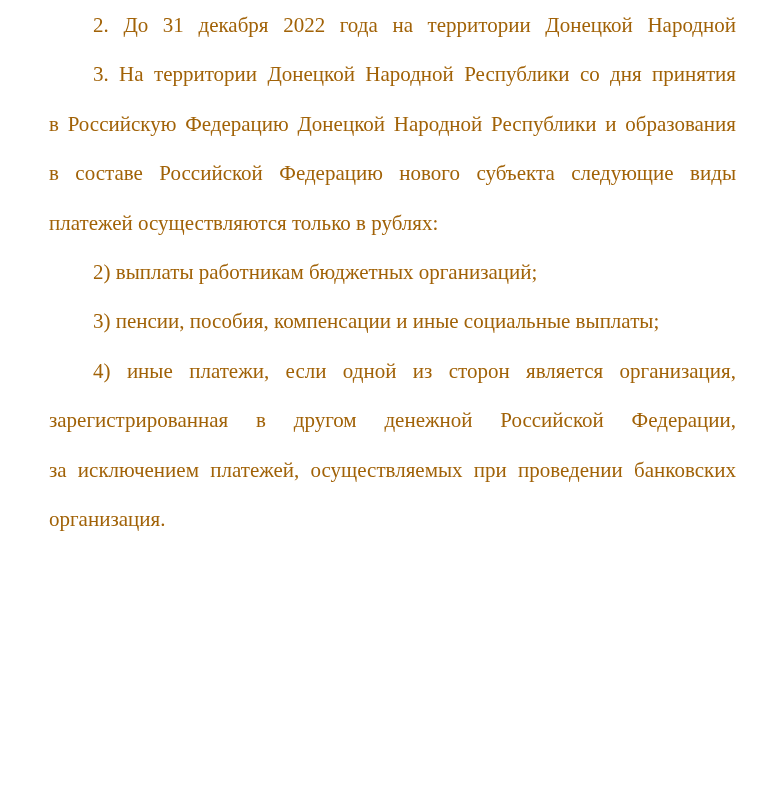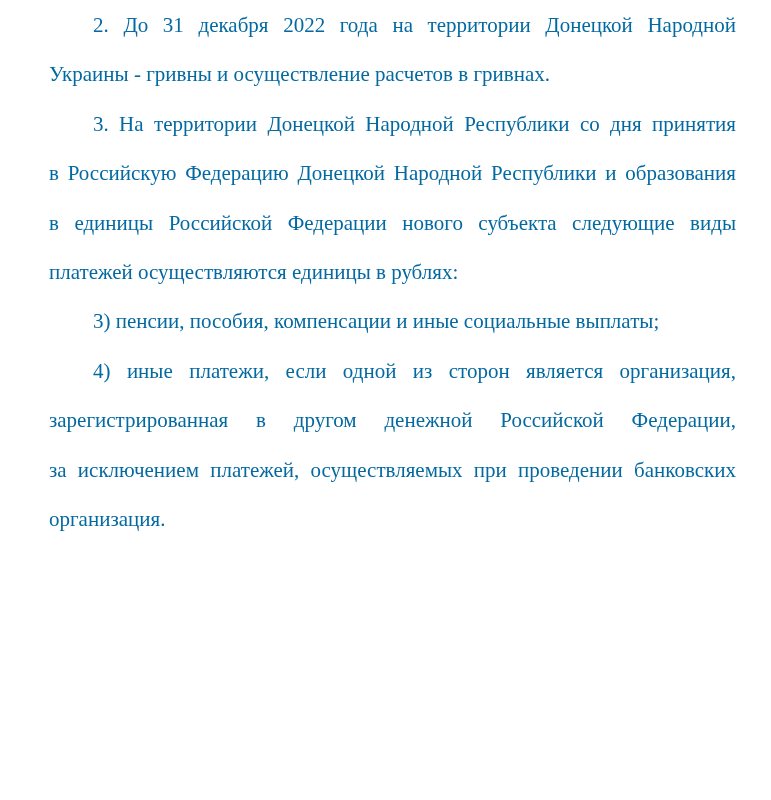--- a/index.html
+++ b/index.html
@@ -14,21 +14,21 @@
   }
   .page {
     width: 771px;
     height: 800px;
     background: #ffffff;
     box-sizing: border-box;
   }
   .doc {
     font-family: "Liberation Serif", "DejaVu Serif", serif;
     font-size: 21px;
-    color: #0369a1;
+    color: #a16207;
     box-sizing: border-box;
     padding: 1px 35px 0 49px;
   }
   .line {
     height: 49.4px;
     line-height: 49.4px;
     text-align: justify;
     text-align-last: justify;
     overflow: visible;
   }
@@ -40,31 +40,33 @@
   }
 </style>
 </head>
 <body>
 
 <div class="page">
   <div class="doc">
 
     <div class="para">
       <div class="line first">2. До 31 декабря 2022 года на территории Донецкой Народной</div>
-      <div class="line lastline">Украины - гривны и осуществление расчетов в гривнах.</div>
     </div>
 
     <div class="para">
       <div class="line first">3. На территории Донецкой Народной Республики со дня принятия</div>
       <div class="line">в Российскую Федерацию Донецкой Народной Республики и образования</div>
-      <div class="line">в единицы Российской Федерации нового субъекта следующие виды</div>
-      <div class="line lastline">платежей осуществляются единицы в рублях:</div>
+      <div class="line">в составе Российской Федерацию нового субъекта следующие виды</div>
+      <div class="line lastline">платежей осуществляются только в рублях:</div>
     </div>
 
 
+    <div class="para">
+      <div class="line first lastline">2) выплаты работникам бюджетных организаций;</div>
+    </div>
 
     <div class="para">
       <div class="line first lastline">3) пенсии, пособия, компенсации и иные социальные выплаты;</div>
     </div>
 
     <div class="para">
       <div class="line first">4) иные платежи, если одной из сторон является организация,</div>
       <div class="line">зарегистрированная в другом денежной Российской Федерации,</div>
       <div class="line">за исключением платежей, осуществляемых при проведении банковских</div>
       <div class="line lastline">организация.</div>

